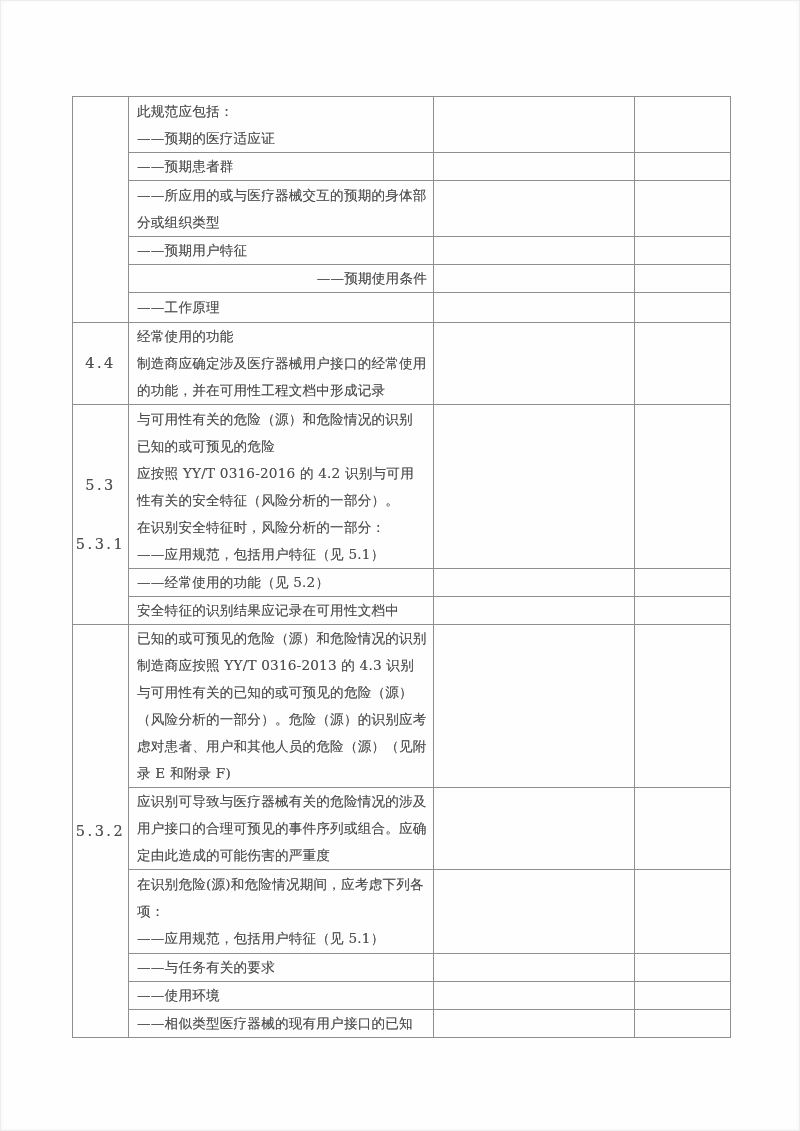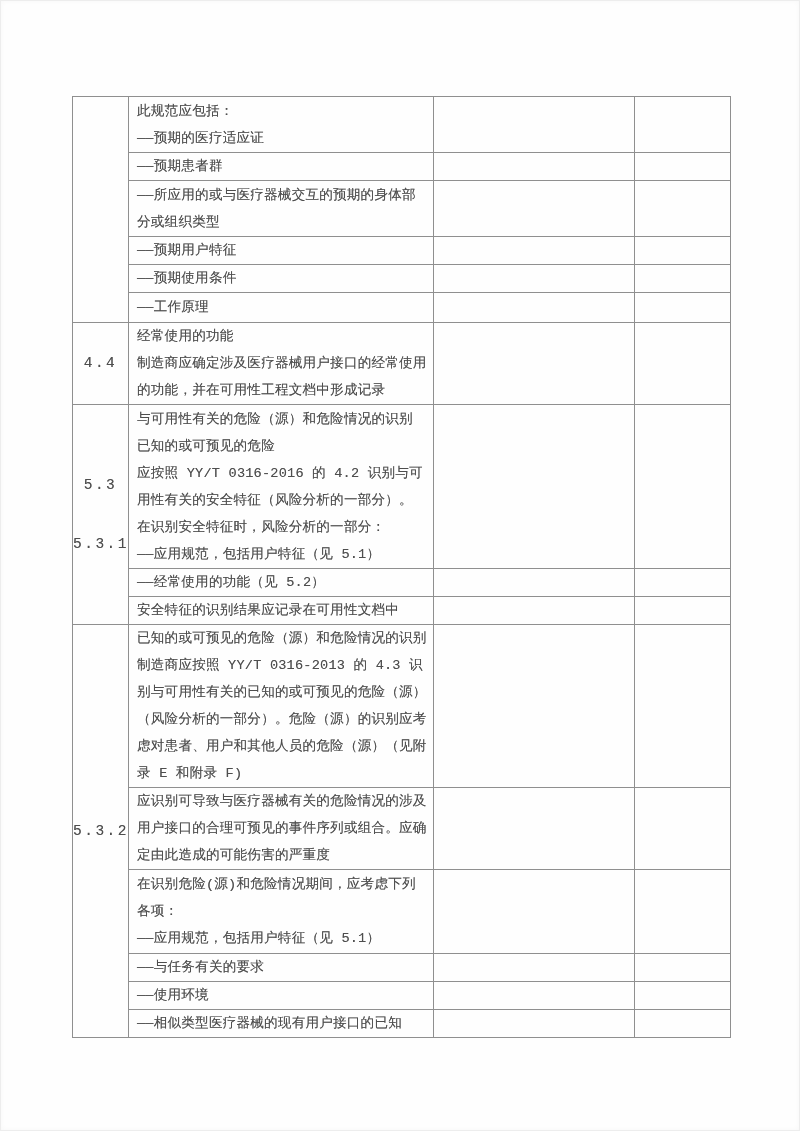--- a/index.html
+++ b/index.html
@@ -20,21 +20,20 @@
     background: #fefefe;
     box-shadow: inset 0 0 0 1px #ededed, inset 0 0 6px rgba(0,0,0,0.04);
   }
   table.doc-table {
     position: absolute;
     left: 72px;
     top: 96px;
     width: 658px;
     border-collapse: collapse;
     table-layout: fixed;
-    font-family: Liberation Mono, monospace;
   }
   td {
     border: 1px solid #8f8f8f;
     padding: 0;
     vertical-align: middle;
   }
   .section-cell {
     text-align: center;
   }
   .section-label {
@@ -103,21 +102,21 @@
         </tr>
         <tr style="height: 27px; padding-left: 20px;">
           <td>
             <div class="cell-wrap">
               <p class="para">——预期用户特征</p>
             </div>
           </td>
           <td></td>
           <td></td>
         </tr>
-        <tr style="height: 27px;">
+        <tr style="height: 27px; text-align: right;">
           <td>
             <div class="cell-wrap">
               <p class="para">——预期使用条件</p>
             </div>
           </td>
           <td></td>
           <td></td>
         </tr>
         <tr style="height: 30px;">
           <td>

